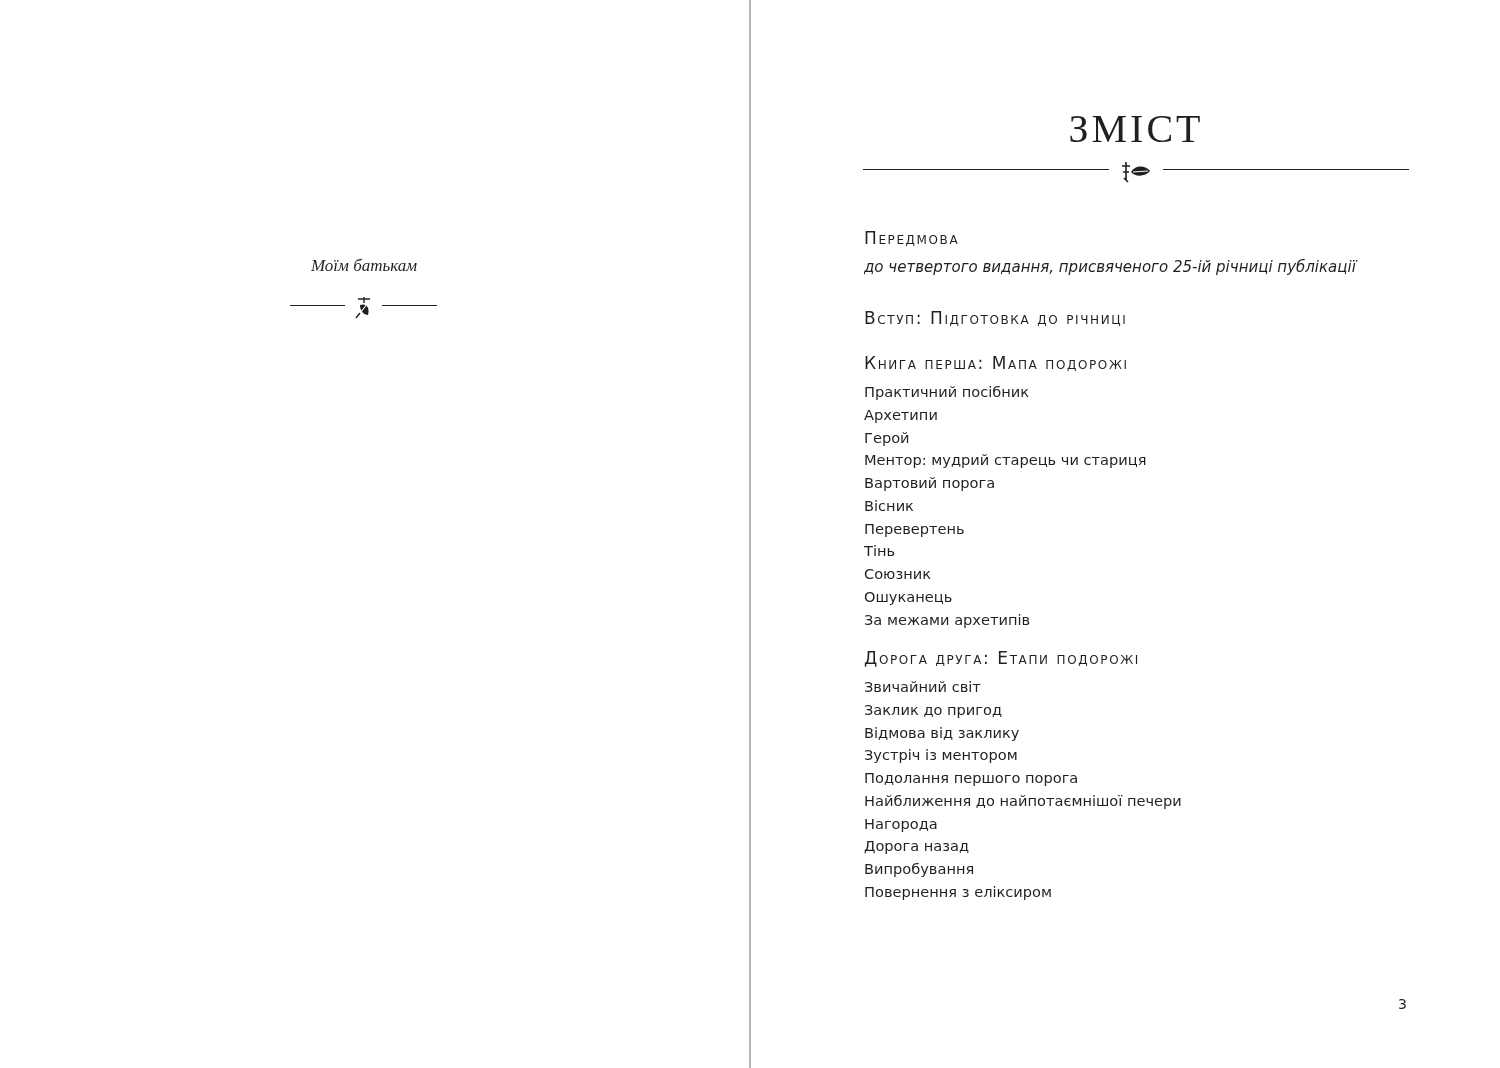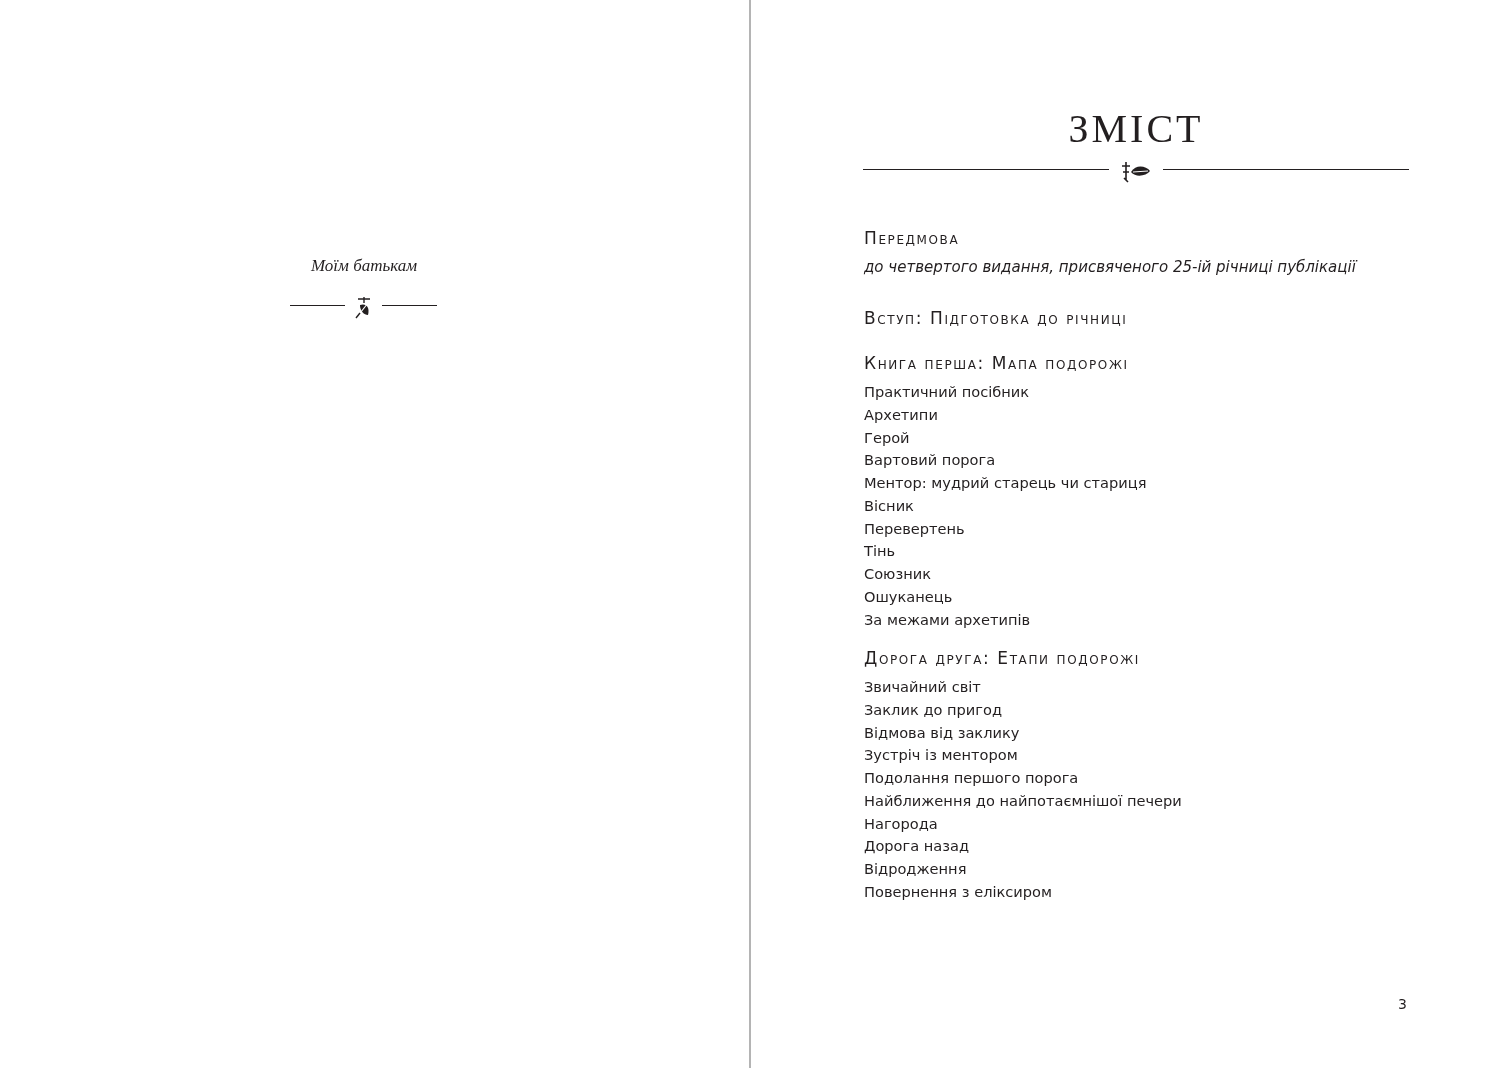--- a/index.html
+++ b/index.html
@@ -70,38 +70,38 @@
   <div class="sec-head" style="top:228px;">Передмова</div>
   <div class="sub" style="top:258px;">до четвертого видання, присвяченого 25-ій річниці публікації</div>
 
   <div class="sec-head" style="top:308px;">Вступ: Підготовка до річниці</div>
 
   <div class="sec-head" style="top:353px;">Книга перша: Мапа подорожі</div>
   <ul class="items" style="top:381px;">
     <li>Практичний посібник</li>
     <li>Архетипи</li>
     <li>Герой</li>
+    <li>Ментор: мудрий старець чи стариця</li>
     <li>Вартовий порога</li>
-    <li>Ментор: мудрий старець чи стариця</li>
     <li>Вісник</li>
     <li>Перевертень</li>
     <li>Тінь</li>
     <li>Союзник</li>
     <li>Ошуканець</li>
     <li>За межами архетипів</li>
   </ul>
 
   <div class="sec-head" style="top:648px;">Дорога друга: Етапи подорожі</div>
   <ul class="items" style="top:676px;">
     <li>Звичайний світ</li>
     <li>Заклик до пригод</li>
     <li>Відмова від заклику</li>
     <li>Зустріч із ментором</li>
     <li>Подолання першого порога</li>
     <li>Найближення до найпотаємнішої печери</li>
     <li>Нагорода</li>
     <li>Дорога назад</li>
-    <li>Відродження</li>
+    <li>Випробування</li>
     <li>Повернення з еліксиром</li>
   </ul>
 </div>
 
 <div class="page-num">3</div>
 
 </body></html>

